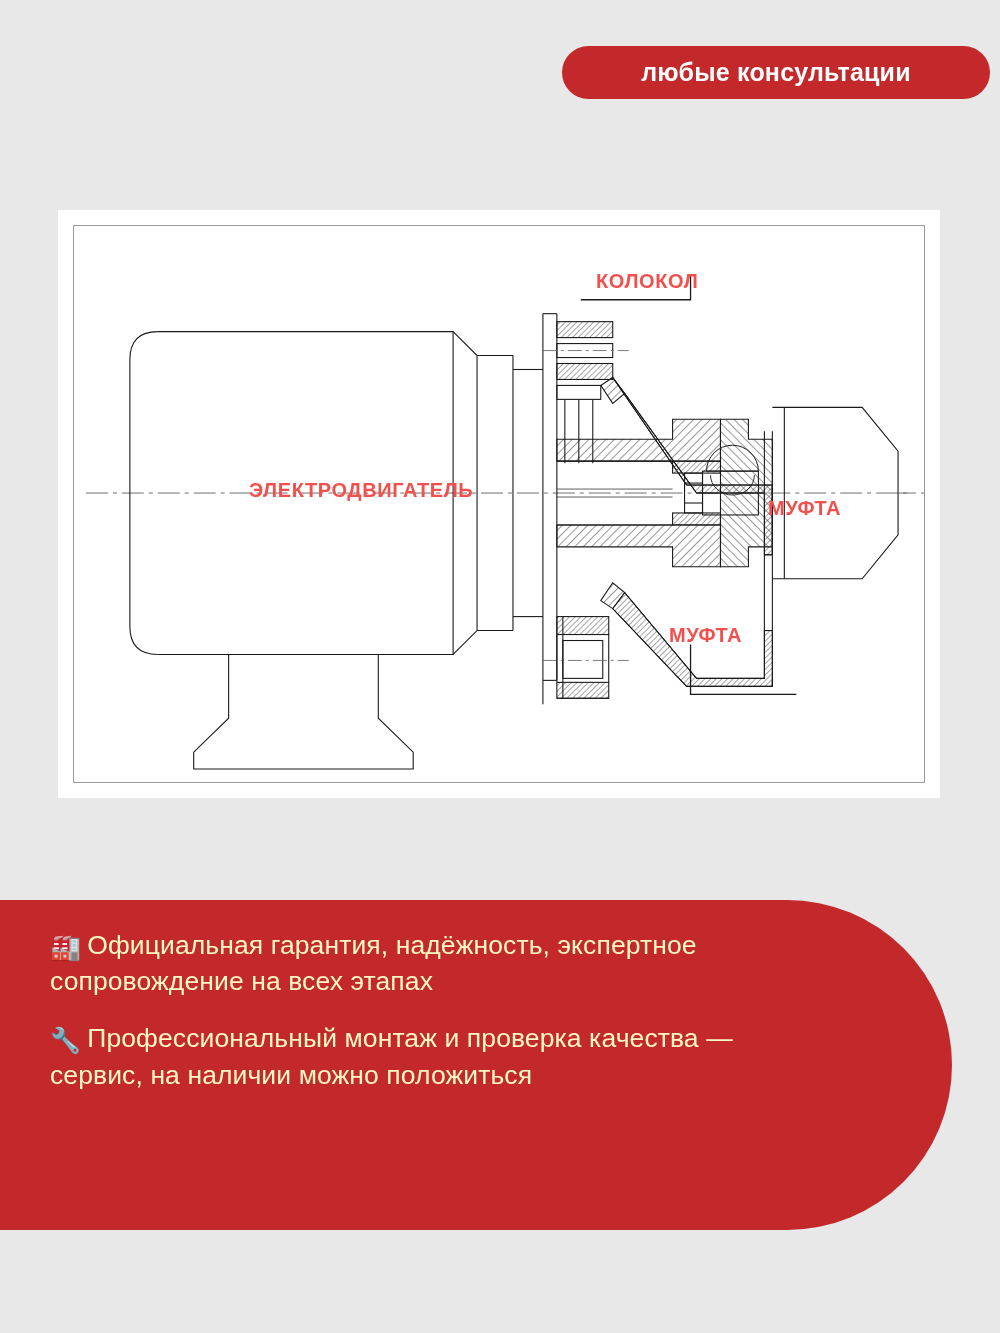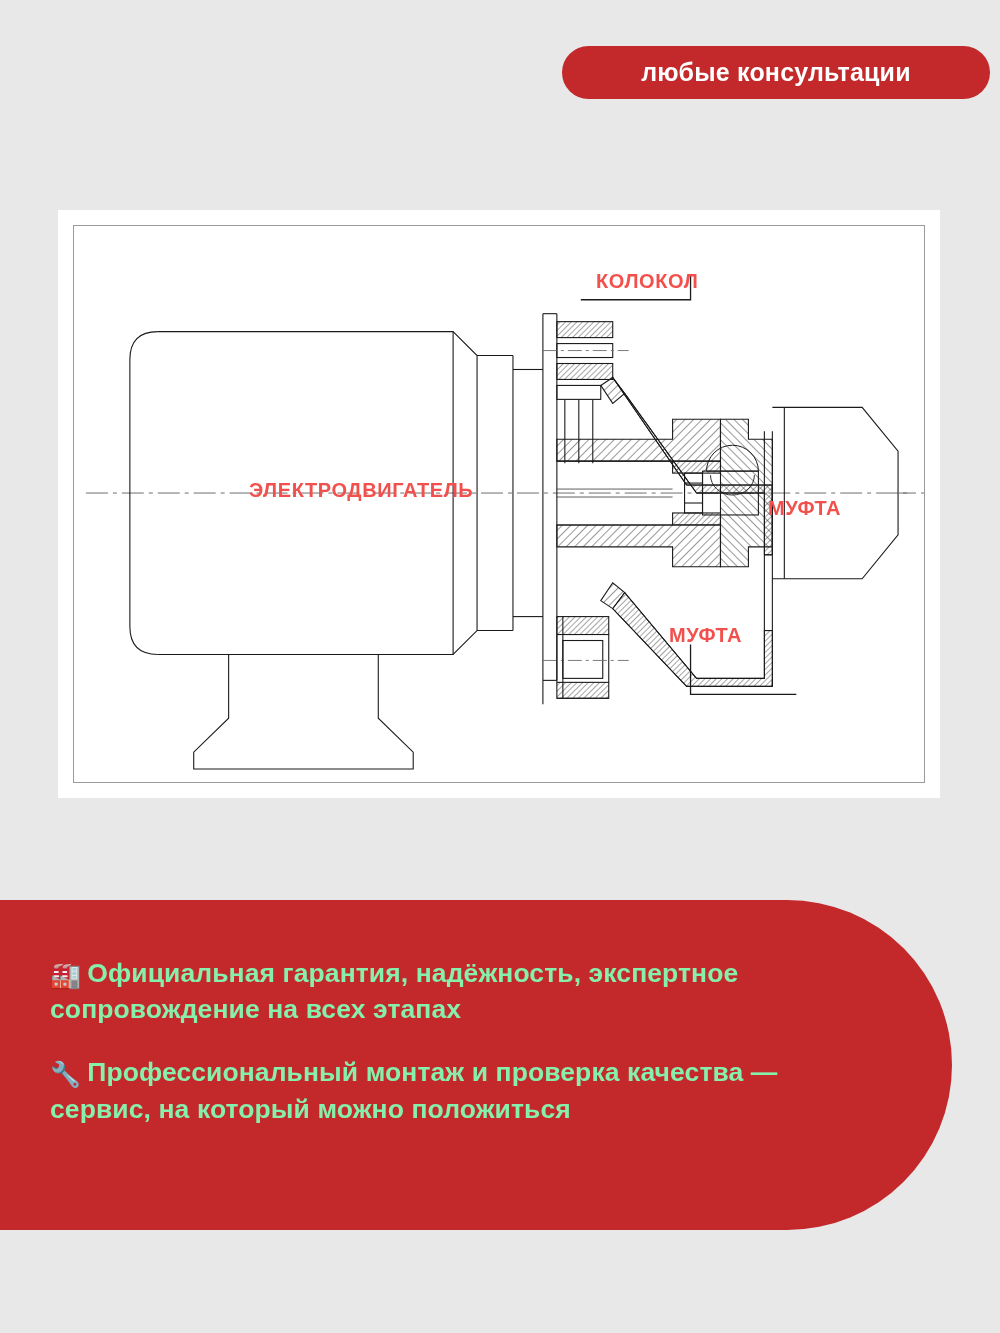--- a/index.html
+++ b/index.html
@@ -85,26 +85,25 @@
   }
   .bullets {
     position: absolute;
     left: 110px;
     top: 28px;
     width: 780px;
   }
   .bullet {
     display: block;
     margin-bottom: 22px;
-    color: #86efac;
+    color: #fef9c3;
     font-size: 26.5px;
     line-height: 1.33;
-    font-weight: bold;
+    font-weight: normal;
     letter-spacing: 0.1px;
-    margin-top: 28px;
   }
   .bullet:last-child { margin-bottom: 0; }
   .bemoji {
     display: inline-block;
     font-size: 25px;
     margin-right: 6px;
     vertical-align: -2px;
   }
 </style>
 </head>
@@ -232,20 +231,20 @@
   </div>
 
   <div class="panel">
     <div class="bullets">
 
       <div class="bullet">
         <span class="bemoji">🏭</span><span>Официальная гарантия, надёжность, экспертное сопровождение на всех этапах</span>
       </div>
 
       <div class="bullet">
-        <span class="bemoji">🔧</span><span>Профессиональный монтаж и проверка качества — сервис, на который можно положиться</span>
+        <span class="bemoji">🔧</span><span>Профессиональный монтаж и проверка качества — сервис, на наличии можно положиться</span>
       </div>
 
 
     </div>
   </div>
 
 </div>
 
 </body></html>

